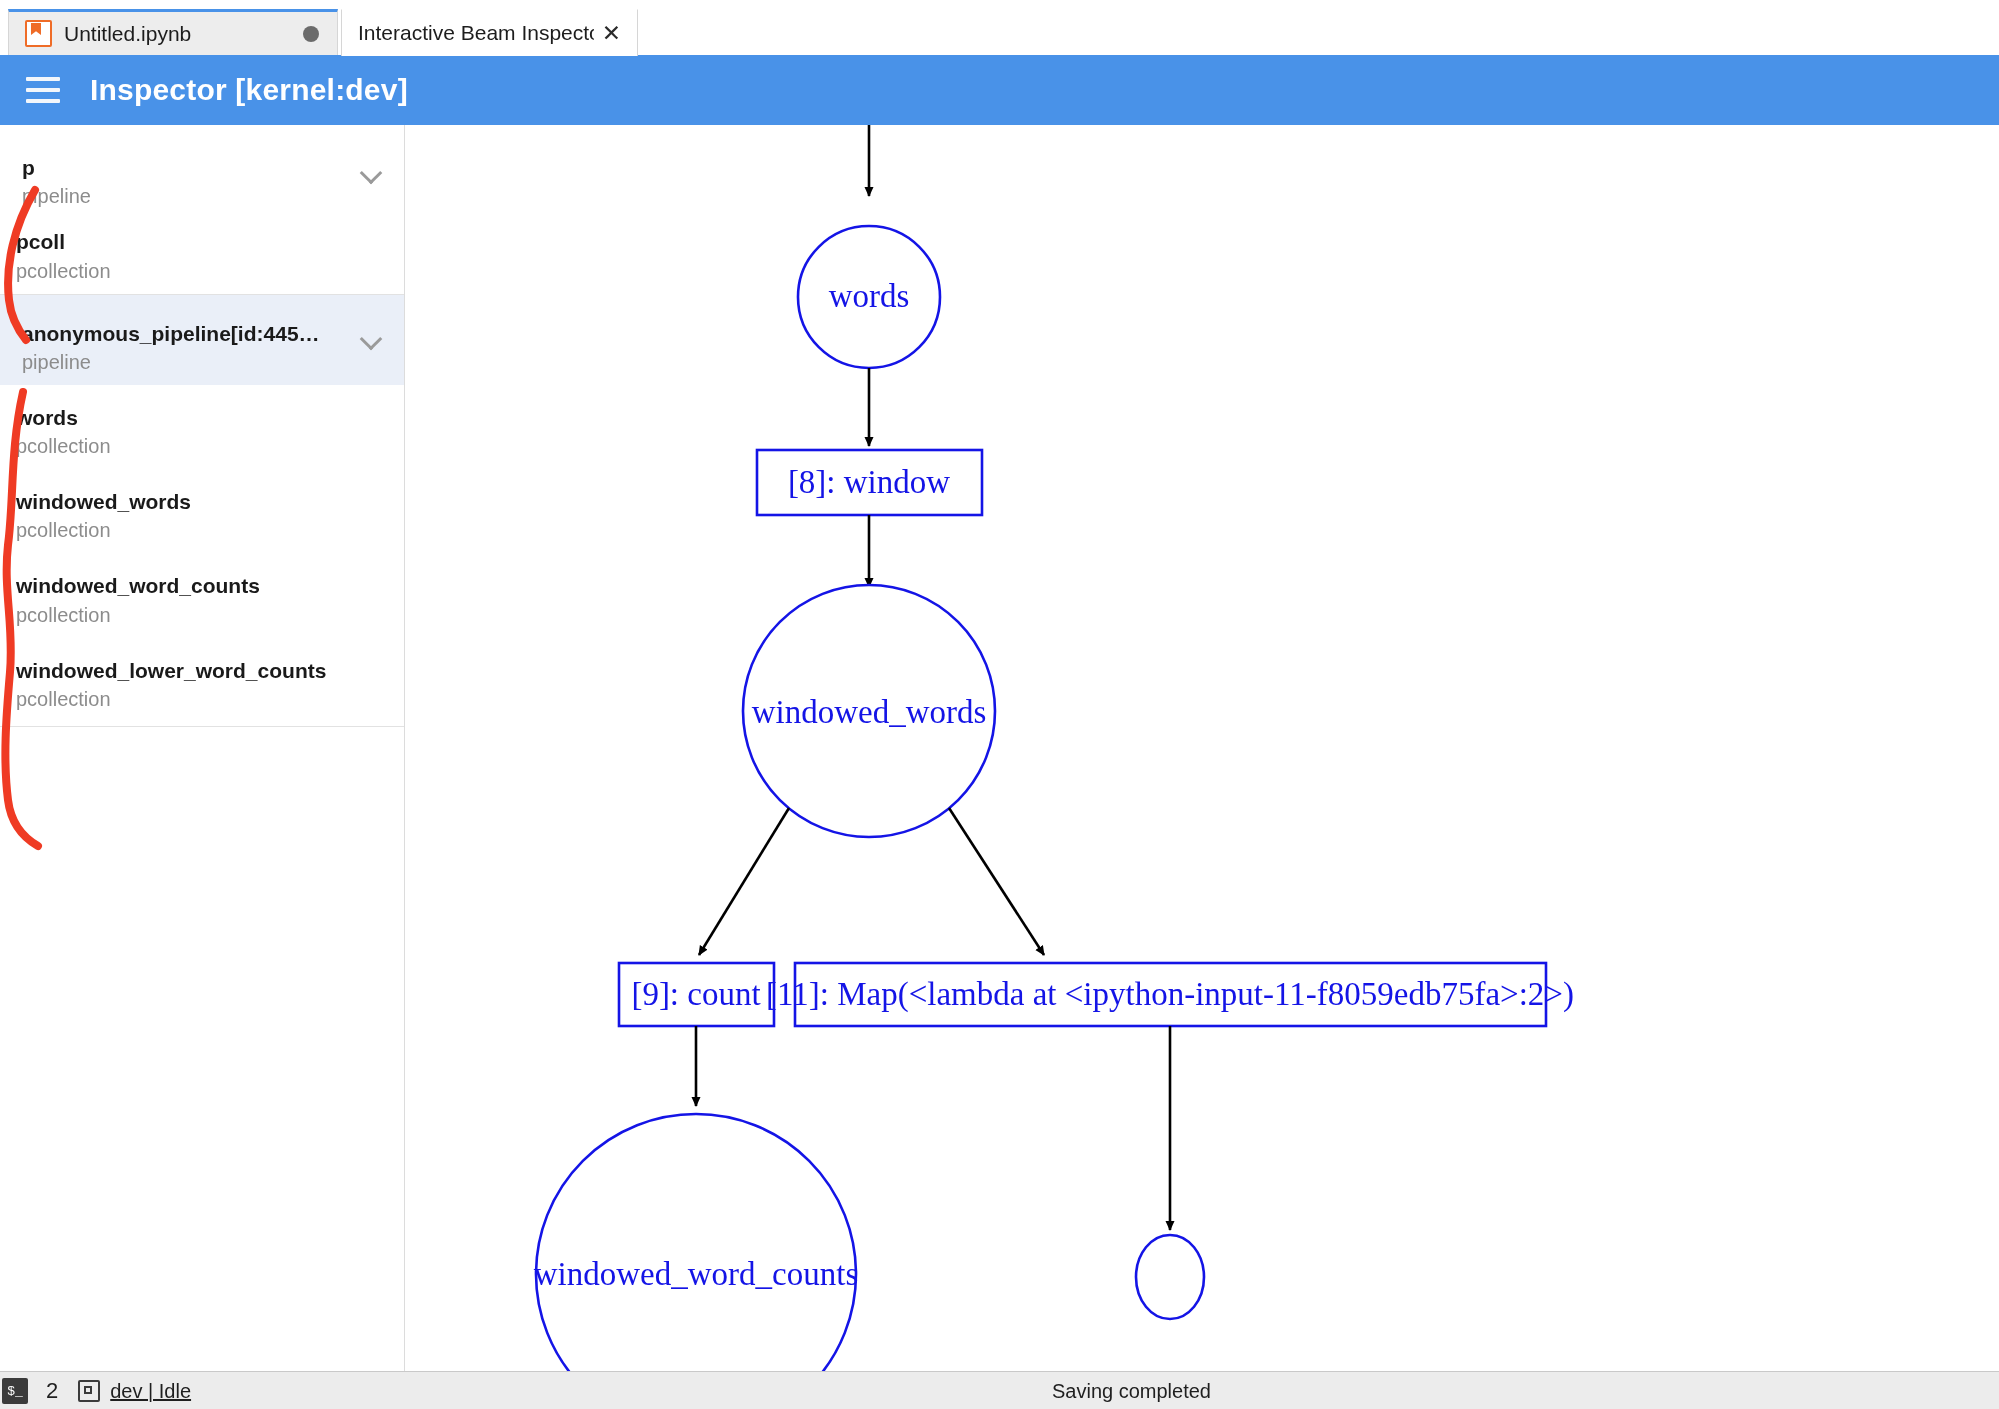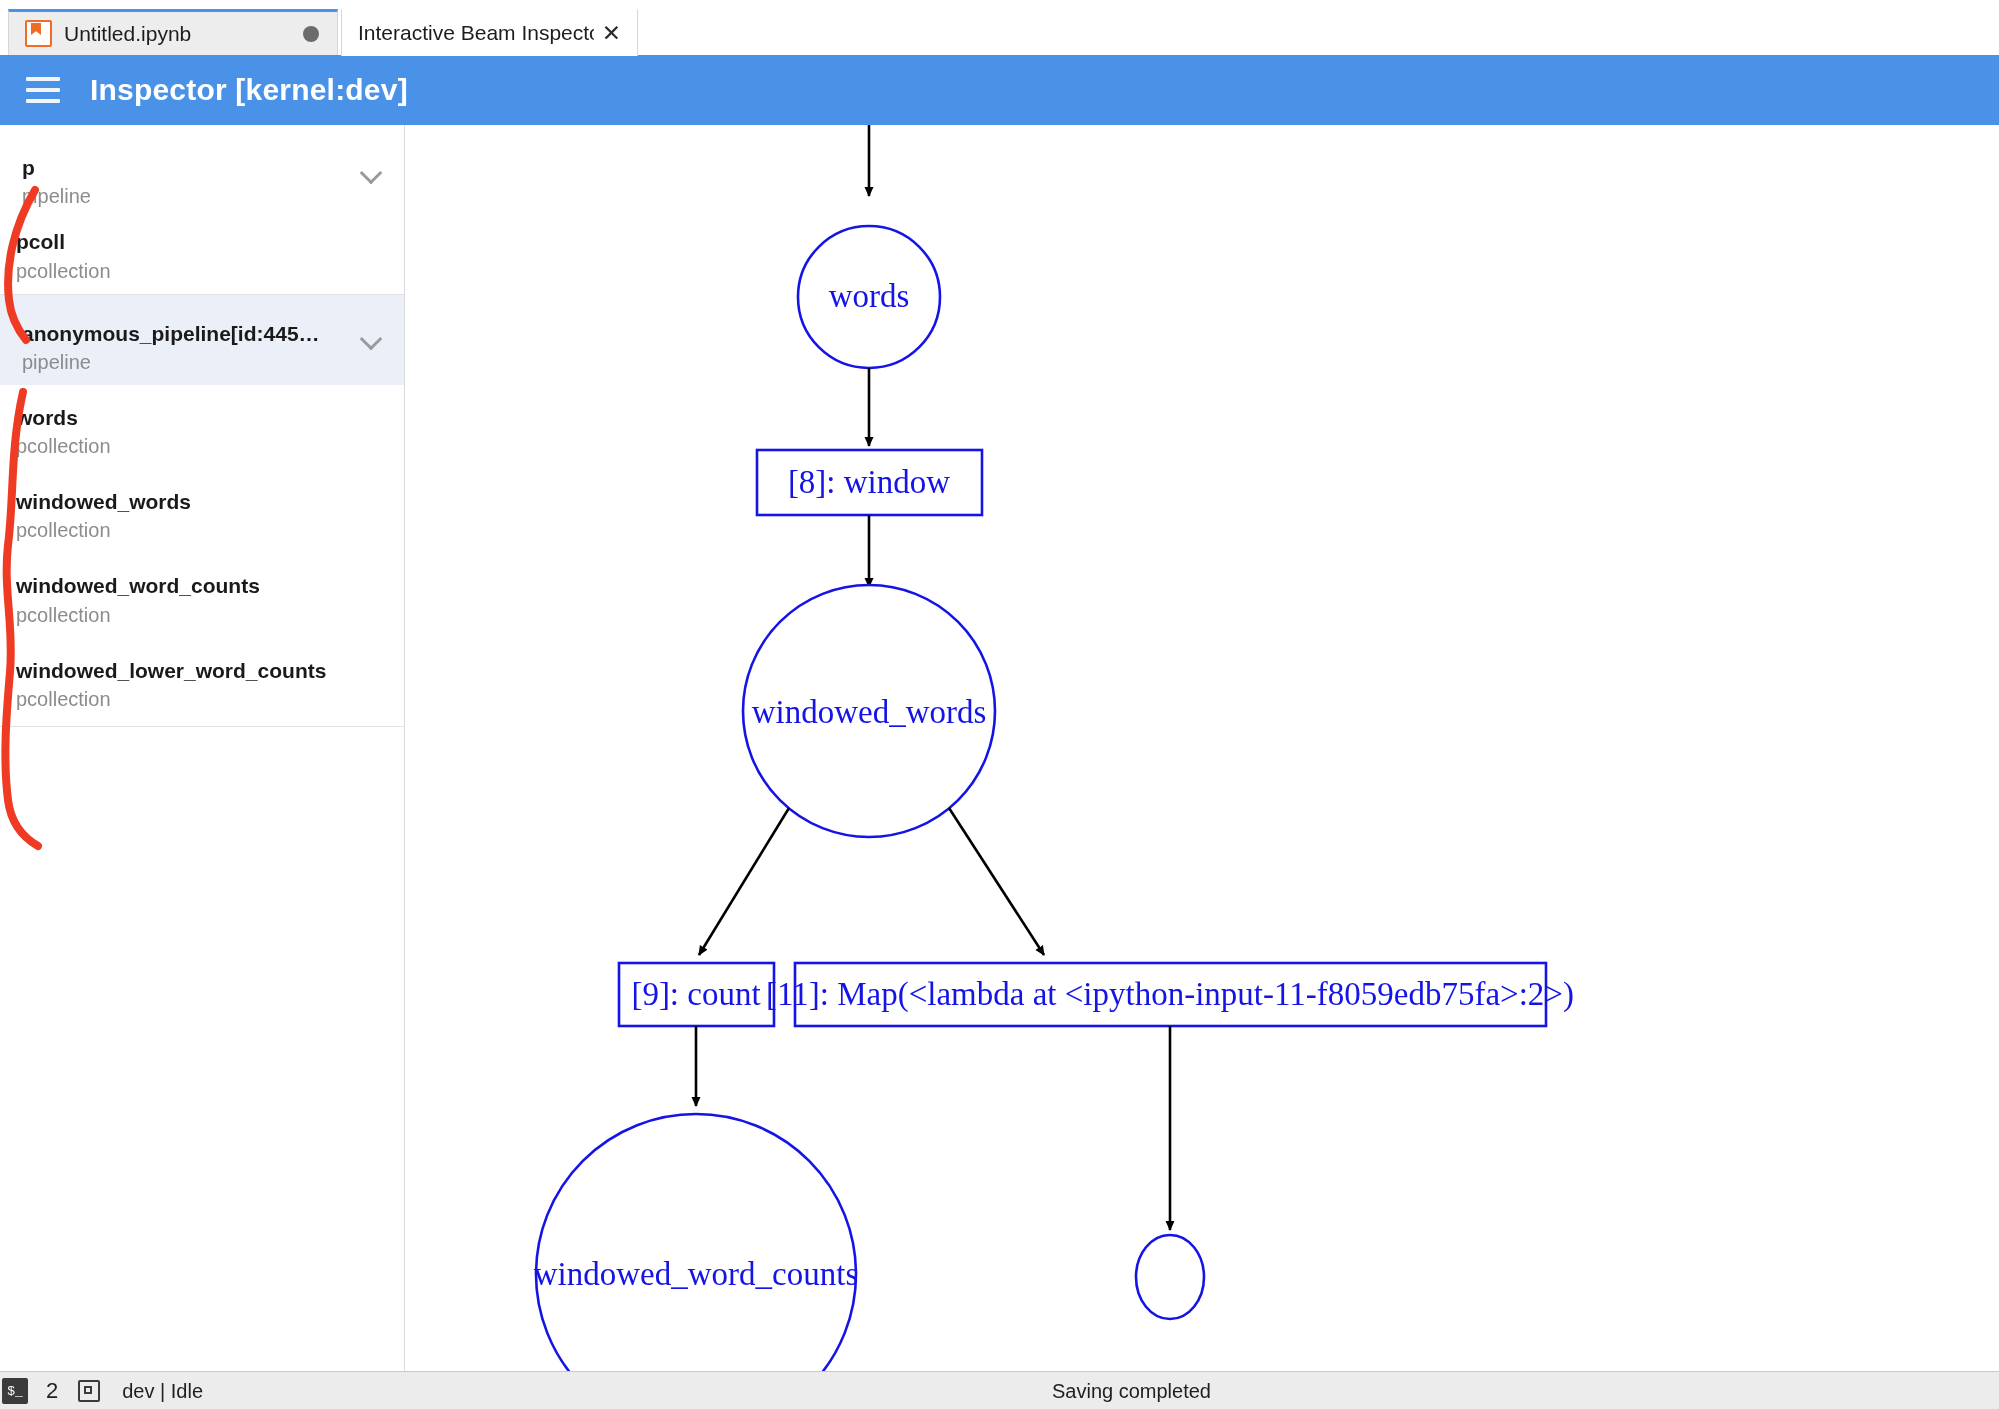--- a/index.html
+++ b/index.html
@@ -141,21 +141,21 @@
   }
   .kcount{margin-left:18px;font-size:22px;}
   .chip-icon{
     position:relative;width:22px;height:22px;margin-left:20px;
     border:2.5px solid #3b3b3b;border-radius:2px;box-sizing:border-box;
   }
   .chip-icon::after{
     content:"";position:absolute;left:4px;top:4px;width:8px;height:8px;
     border:2px solid #3b3b3b;box-sizing:border-box;
   }
-  .kernel-text{margin-left:22px;}
+  .kernel-text{margin-left:10px;text-decoration:underline;}
   .save-text{position:absolute;left:1052px;}
 </style>
 </head>
 <body>
 
 <div id="tabbar">
   <div class="strip"></div>
 
   <div class="tab inactive">
     <span class="nb-icon"></span>

